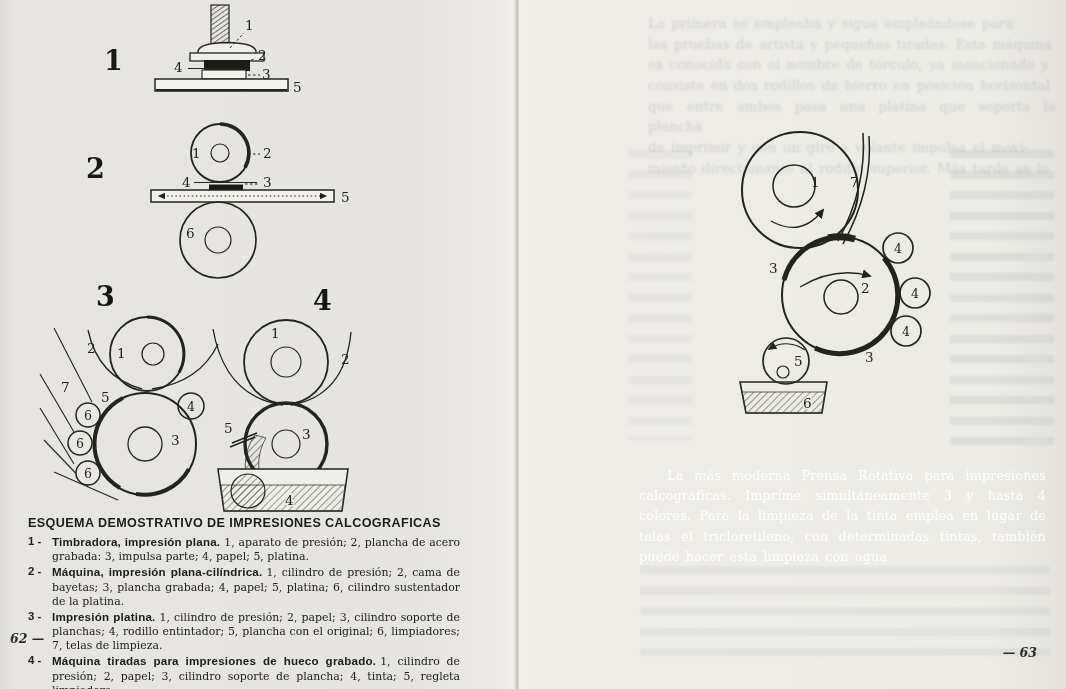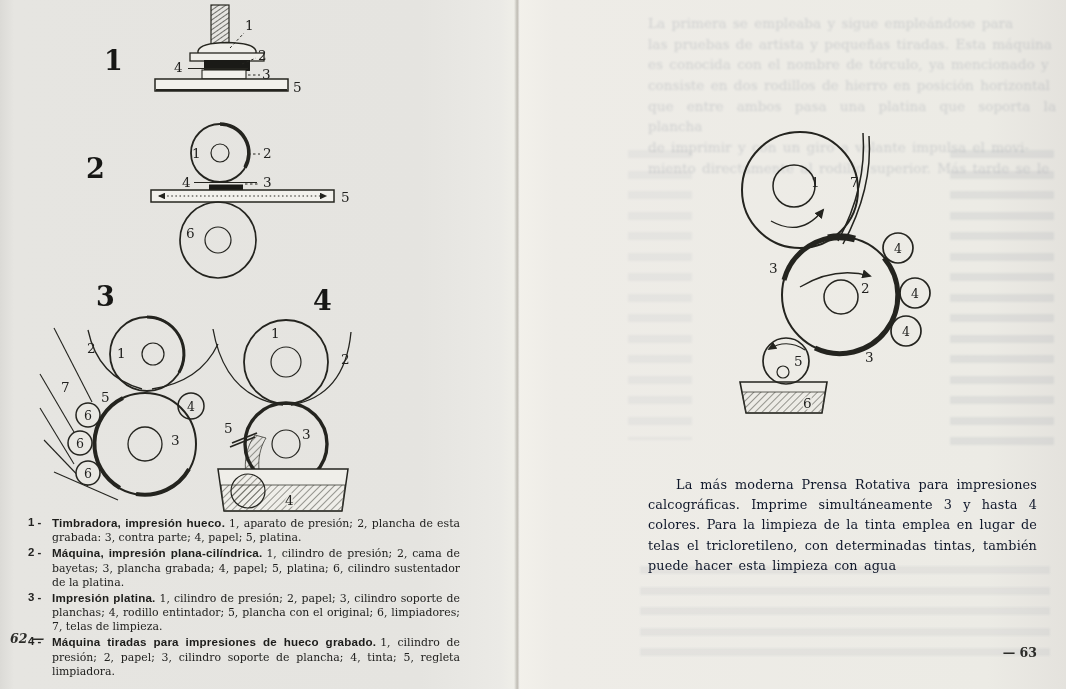--- a/index.html
+++ b/index.html
@@ -18,25 +18,25 @@
   svg .halo{paint-order:stroke;stroke:#e9e8e2;stroke-width:3px;}
   svg .ln{stroke:#24241f;fill:none;}
   svg .dash{stroke:#24241f;fill:none;stroke-dasharray:2.5 2.5;stroke-width:1;}
   .caption{position:absolute;left:28px;top:516px;width:432px;color:#222220;}
   .cap-title{font:bold 12.6px "Liberation Sans",sans-serif;letter-spacing:.4px;margin-bottom:5px;color:#1c1c1a;}
   .cap-item{position:relative;padding-left:24px;margin-bottom:1px;
     font:10.9px/1.3 "DejaVu Serif",serif;text-align:justify;}
   .cap-num{position:absolute;left:0;top:0;font:bold 11.4px "Liberation Sans",sans-serif;}
   .cap-lead{font:bold 11.6px "Liberation Sans",sans-serif;letter-spacing:.2px;margin-right:4px;color:#1c1c1a;}
   .para-block{position:absolute;left:632px;top:459px;width:421px;}
-  .para{margin:16px;text-indent:28px;font:12.8px/1.58 "DejaVu Serif",serif;
-    text-align:justify;color:#0f172a;word-spacing:2px;letter-spacing:.15px;}
+  .para{margin:7px;text-indent:28px;font:12.8px/1.58 "DejaVu Serif",serif;
+    text-align:justify;color:#ffffff;word-spacing:2px;letter-spacing:.15px;}
   .pagenum{position:absolute;font:bold 12.5px "DejaVu Serif",serif;color:#2c2c29;}
   .pn-left{left:10px;top:631px;font-style:italic;}
-  .pn-right{left:915px;top:645px;width:122px;text-align:right;}
+  .pn-right{left:915px;top:645px;width:122px;text-align:right;font-style:italic;}
   .ghost-top{position:absolute;left:648px;top:13px;width:408px;
     font:13.6px/1.52 "DejaVu Serif",serif;text-align:justify;word-spacing:2px;
     color:rgba(98,108,128,.62);opacity:.36;filter:blur(.8px);}
   .ghost-stripes{position:absolute;filter:blur(1.2px);
     background:repeating-linear-gradient(180deg,rgba(118,128,146,.16) 0 8px,rgba(118,128,146,0) 8px 20.5px);}
   .gs-right{left:950px;top:150px;width:104px;height:300px;opacity:.75;}
   .gs-bottom{left:640px;top:566px;width:410px;height:96px;opacity:.55;}
   .gs-leftcol{left:628px;top:150px;width:64px;height:290px;opacity:.45;}
 </style>
 </head>
@@ -166,22 +166,23 @@
     <text class="lbl" x="19" y="151">5</text>
     <line class="ln" x1="27" y1="161" x2="52" y2="151" stroke-width="1.6"></line>
     <line class="ln" x1="25" y1="165" x2="50" y2="155" stroke-width="1.6"></line>
     <polygon points="13,187 143,187 137,229 19,229" fill="#efeee9" stroke="#24241f" stroke-width="1.5"></polygon>
     <polygon points="16,203 140,203 137,229 19,229" fill="url(#hatch4)" stroke="#3a3a34" stroke-width=".8"></polygon>
     <circle cx="43" cy="209" r="17" fill="url(#hatch4)" stroke="#24241f" stroke-width="1.2"></circle>
     <text class="lbl halo" x="80" y="223">4</text>
   </svg>
 
   <div class="caption">
-    <div class="cap-item">
-      <span class="cap-num">1 -</span><span class="cap-lead">Timbradora, impresión hueco.</span><span class="cap-body">1, aparato de presión; 2, plancha de esta grabada: 3, contra parte; 4, papel; 5, platina.</span>
+    <div class="cap-title">ESQUEMA DEMOSTRATIVO DE IMPRESIONES CALCOGRAFICAS</div>
+    <div class="cap-item">
+      <span class="cap-num">1 -</span><span class="cap-lead">Timbradora, impresión plana.</span><span class="cap-body">1, aparato de presión; 2, plancha de acero grabada: 3, impulsa parte; 4, papel; 5, platina.</span>
     </div>
     <div class="cap-item">
       <span class="cap-num">2 -</span><span class="cap-lead">Máquina, impresión plana-cilíndrica.</span><span class="cap-body">1, cilindro de presión; 2, cama de bayetas; 3, plancha grabada; 4, papel; 5, platina; 6, cilindro sustentador de la platina.</span>
     </div>
     <div class="cap-item">
       <span class="cap-num">3 -</span><span class="cap-lead">Impresión platina.</span><span class="cap-body">1, cilindro de presión; 2, papel; 3, cilindro soporte de planchas; 4, rodillo entintador; 5, plancha con el original; 6, limpiadores; 7, telas de limpieza.</span>
     </div>
     <div class="cap-item">
       <span class="cap-num">4 -</span><span class="cap-lead">Máquina tiradas para impresiones de hueco grabado.</span><span class="cap-body">1, cilindro de presión; 2, papel; 3, cilindro soporte de plancha; 4, tinta; 5, regleta limpiadora.</span>
     </div>

